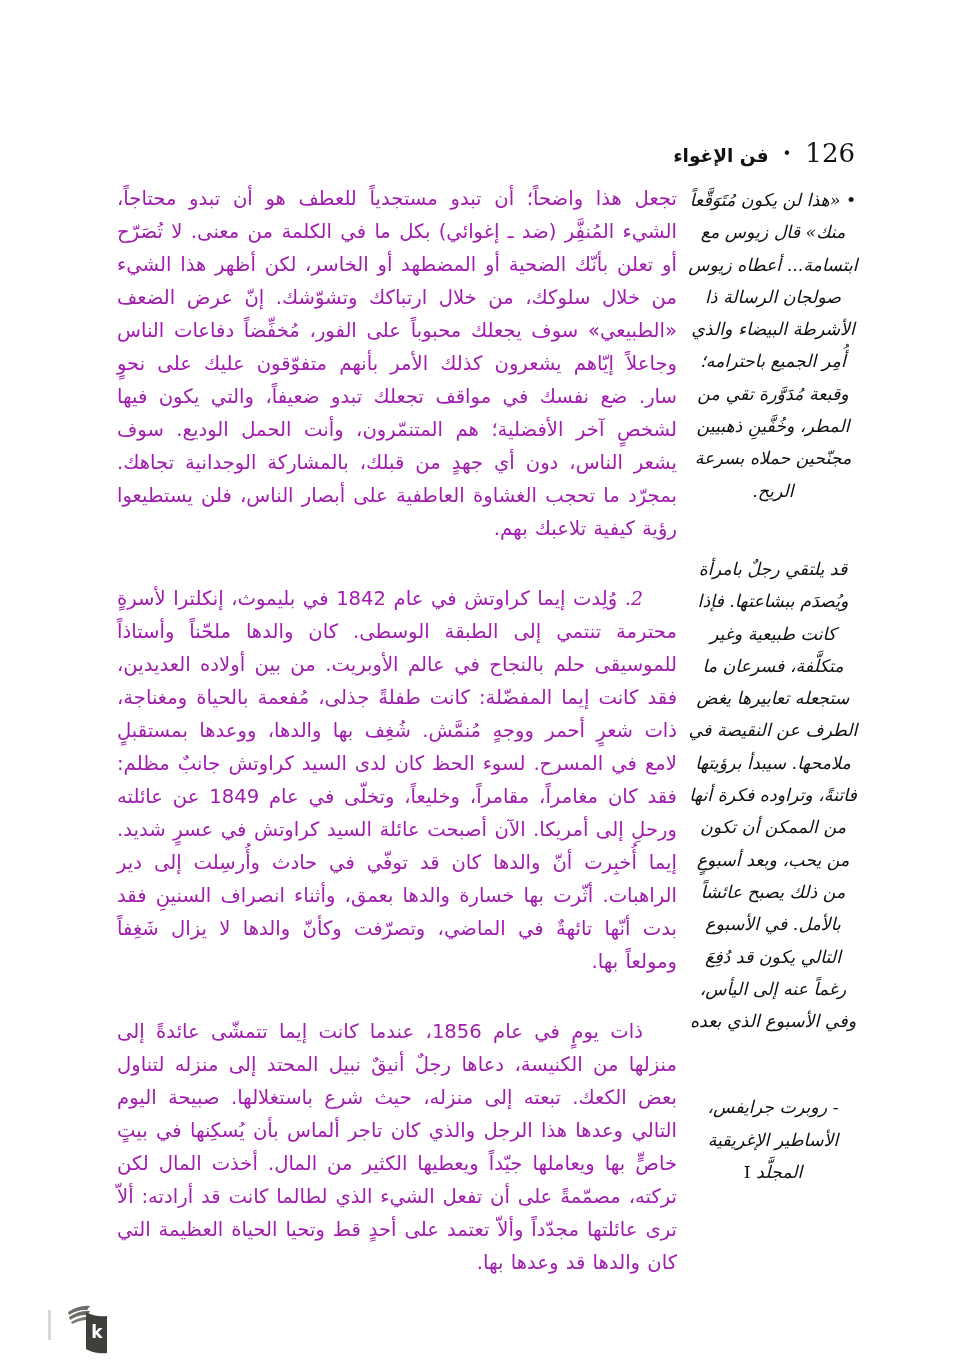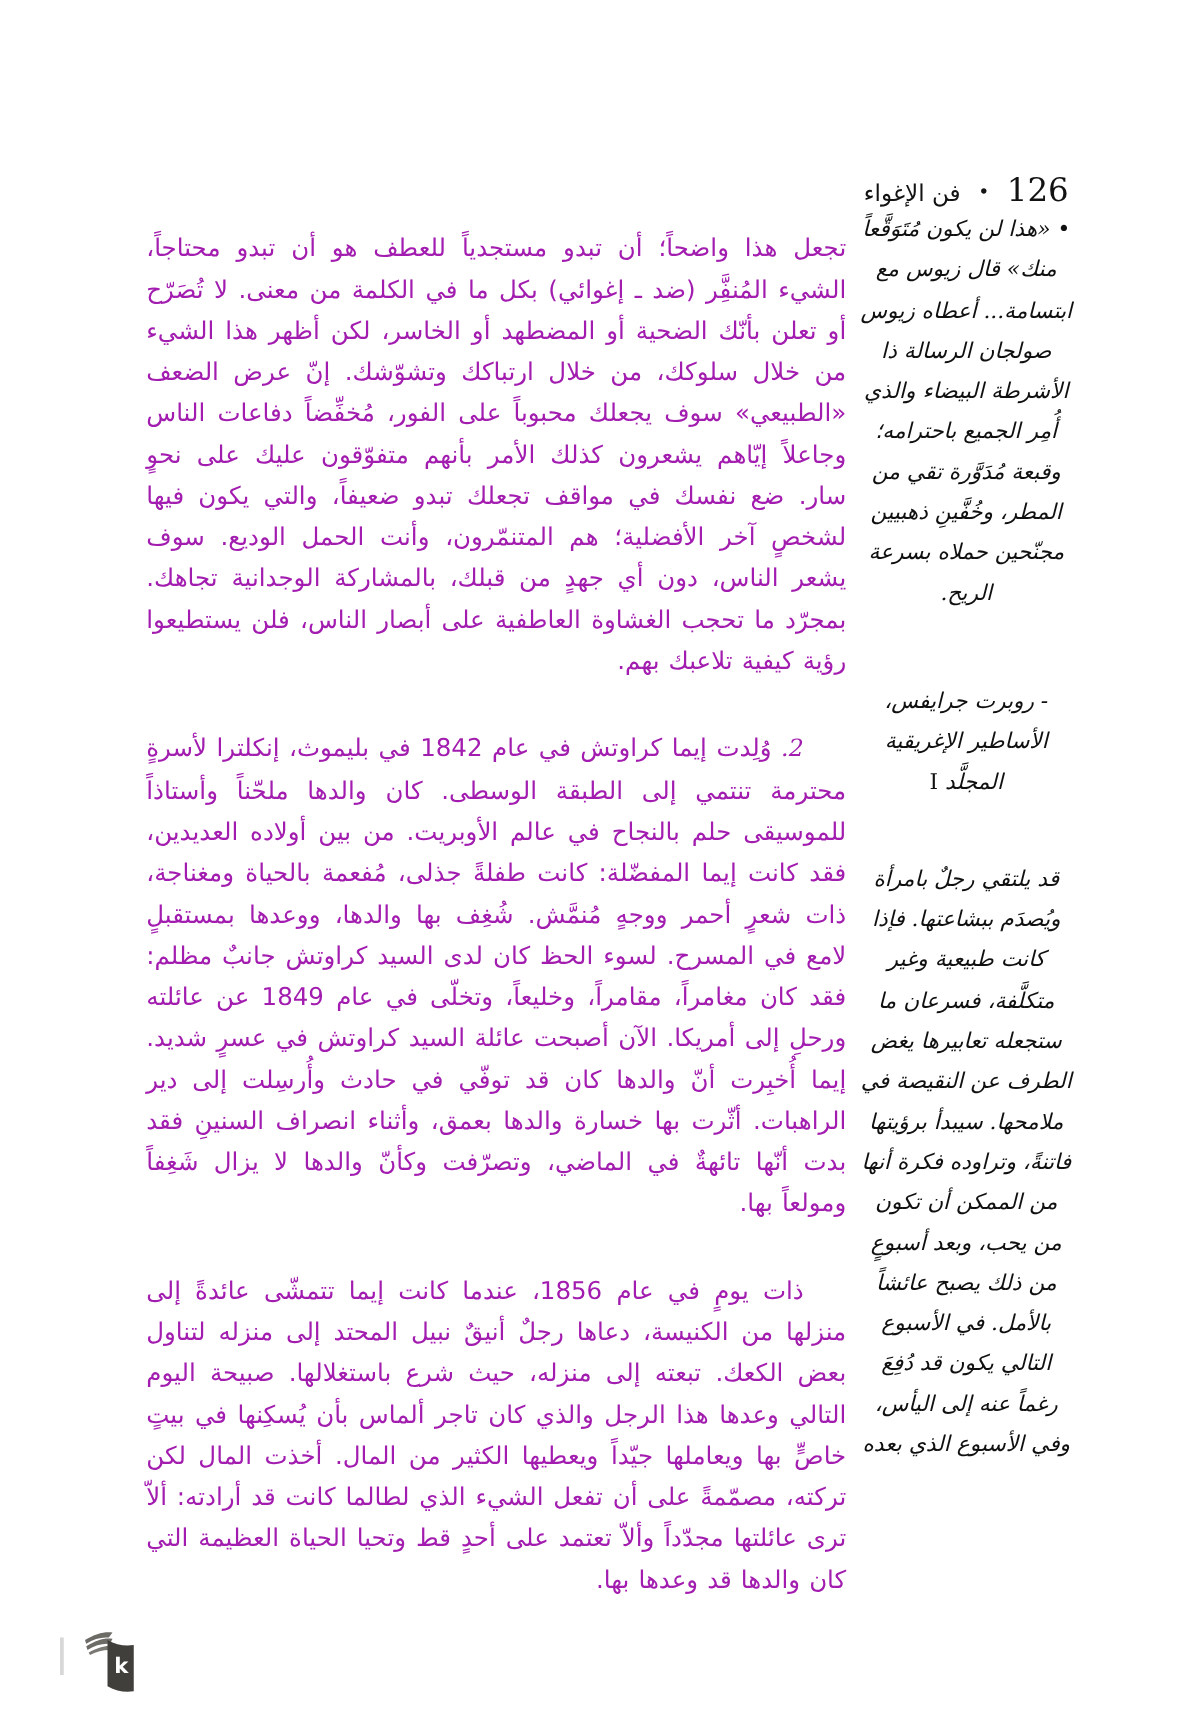--- a/index.html
+++ b/index.html
@@ -33,20 +33,21 @@
     align-items: baseline;
     gap: 14px;
     direction: rtl;
   }
   .running-head .head-title {
     font-family: "DejaVu Sans", sans-serif;
     font-size: 18.5px;
     color: #121212;
     letter-spacing: 0px;
     white-space: nowrap;
+    font-weight: bold;
   }
   .running-head .head-dot {
     font-size: 15px;
     color: #141414;
     line-height: 1;
     position: relative;
     top: -3px;
   }
   .running-head .head-folio {
     font-family: "DejaVu Serif", serif;
@@ -80,21 +81,21 @@
   }
   .para .num {
     font-family: "DejaVu Serif", serif;
     font-style: italic;
     font-size: 19px;
   }
 
   
   .margin-col {
     position: absolute;
-    top: 168px;
+    top: 184px;
     right: 96px;
     width: 172px;
     direction: rtl;
     text-align: center;
   }
   .margin-note {
     font-family: "DejaVu Serif", serif;
     font-style: italic;
     font-size: 17.4px;
     line-height: 32.3px;
@@ -180,31 +181,31 @@
 
   </div>
 
   <div class="margin-col">
 
     <p class="margin-note quote">
       <span>•</span>
       <span>«هذا لن يكون مُتَوَقَّعاً منك» قال زيوس مع ابتسامة... أعطاه زيوس صولجان الرسالة ذا الأشرطة البيضاء والذي أُمِر الجميع باحترامه؛ وقبعة مُدَوَّرة تقي من المطر، وخُفَّينِ ذهبيين مجنّحين حملاه بسرعة الريح.</span>
     </p>
 
+    <p class="margin-note second">
+      <span>قد يلتقي رجلٌ بامرأة ويُصدَم ببشاعتها. فإذا كانت طبيعية وغير متكلَّفة، فسرعان ما ستجعله تعابيرها يغض الطرف عن النقيصة في ملامحها. سيبدأ برؤيتها فاتنةً، وتراوده فكرة أنها من الممكن أن تكون من يحب، وبعد أسبوعٍ من ذلك يصبح عائشاً بالأمل. في الأسبوع التالي يكون قد دُفِعَ رغماً عنه إلى اليأس، وفي الأسبوع الذي بعده</span>
+    </p>
+
     <p class="margin-note attribution">
       <span>- روبرت جرايفس،</span><br>
       <span>الأساطير الإغريقية</span><br>
       <span>المجلَّد</span>
       <span class="vol-roman">I</span>
     </p>
 
-    <p class="margin-note second">
-      <span>قد يلتقي رجلٌ بامرأة ويُصدَم ببشاعتها. فإذا كانت طبيعية وغير متكلَّفة، فسرعان ما ستجعله تعابيرها يغض الطرف عن النقيصة في ملامحها. سيبدأ برؤيتها فاتنةً، وتراوده فكرة أنها من الممكن أن تكون من يحب، وبعد أسبوعٍ من ذلك يصبح عائشاً بالأمل. في الأسبوع التالي يكون قد دُفِعَ رغماً عنه إلى اليأس، وفي الأسبوع الذي بعده</span>
-    </p>
-
   </div>
 
   <div class="edge-tick"></div>
 
   <div class="watermark">
     <span class="wm-mark">
       <svg width="46" height="58" viewBox="0 0 46 58" xmlns="http://www.w3.org/2000/svg">
 
         <path d="M2 12 C10 7 18 5 24 6 L21 10 C15 9.5 9 11 3 15 Z" fill="#6d6b66"></path>
         <path d="M3 17 C11 12 18 10 24 11 L22 15 C16 14.5 10 16 4 20 Z" fill="#6d6b66"></path>

